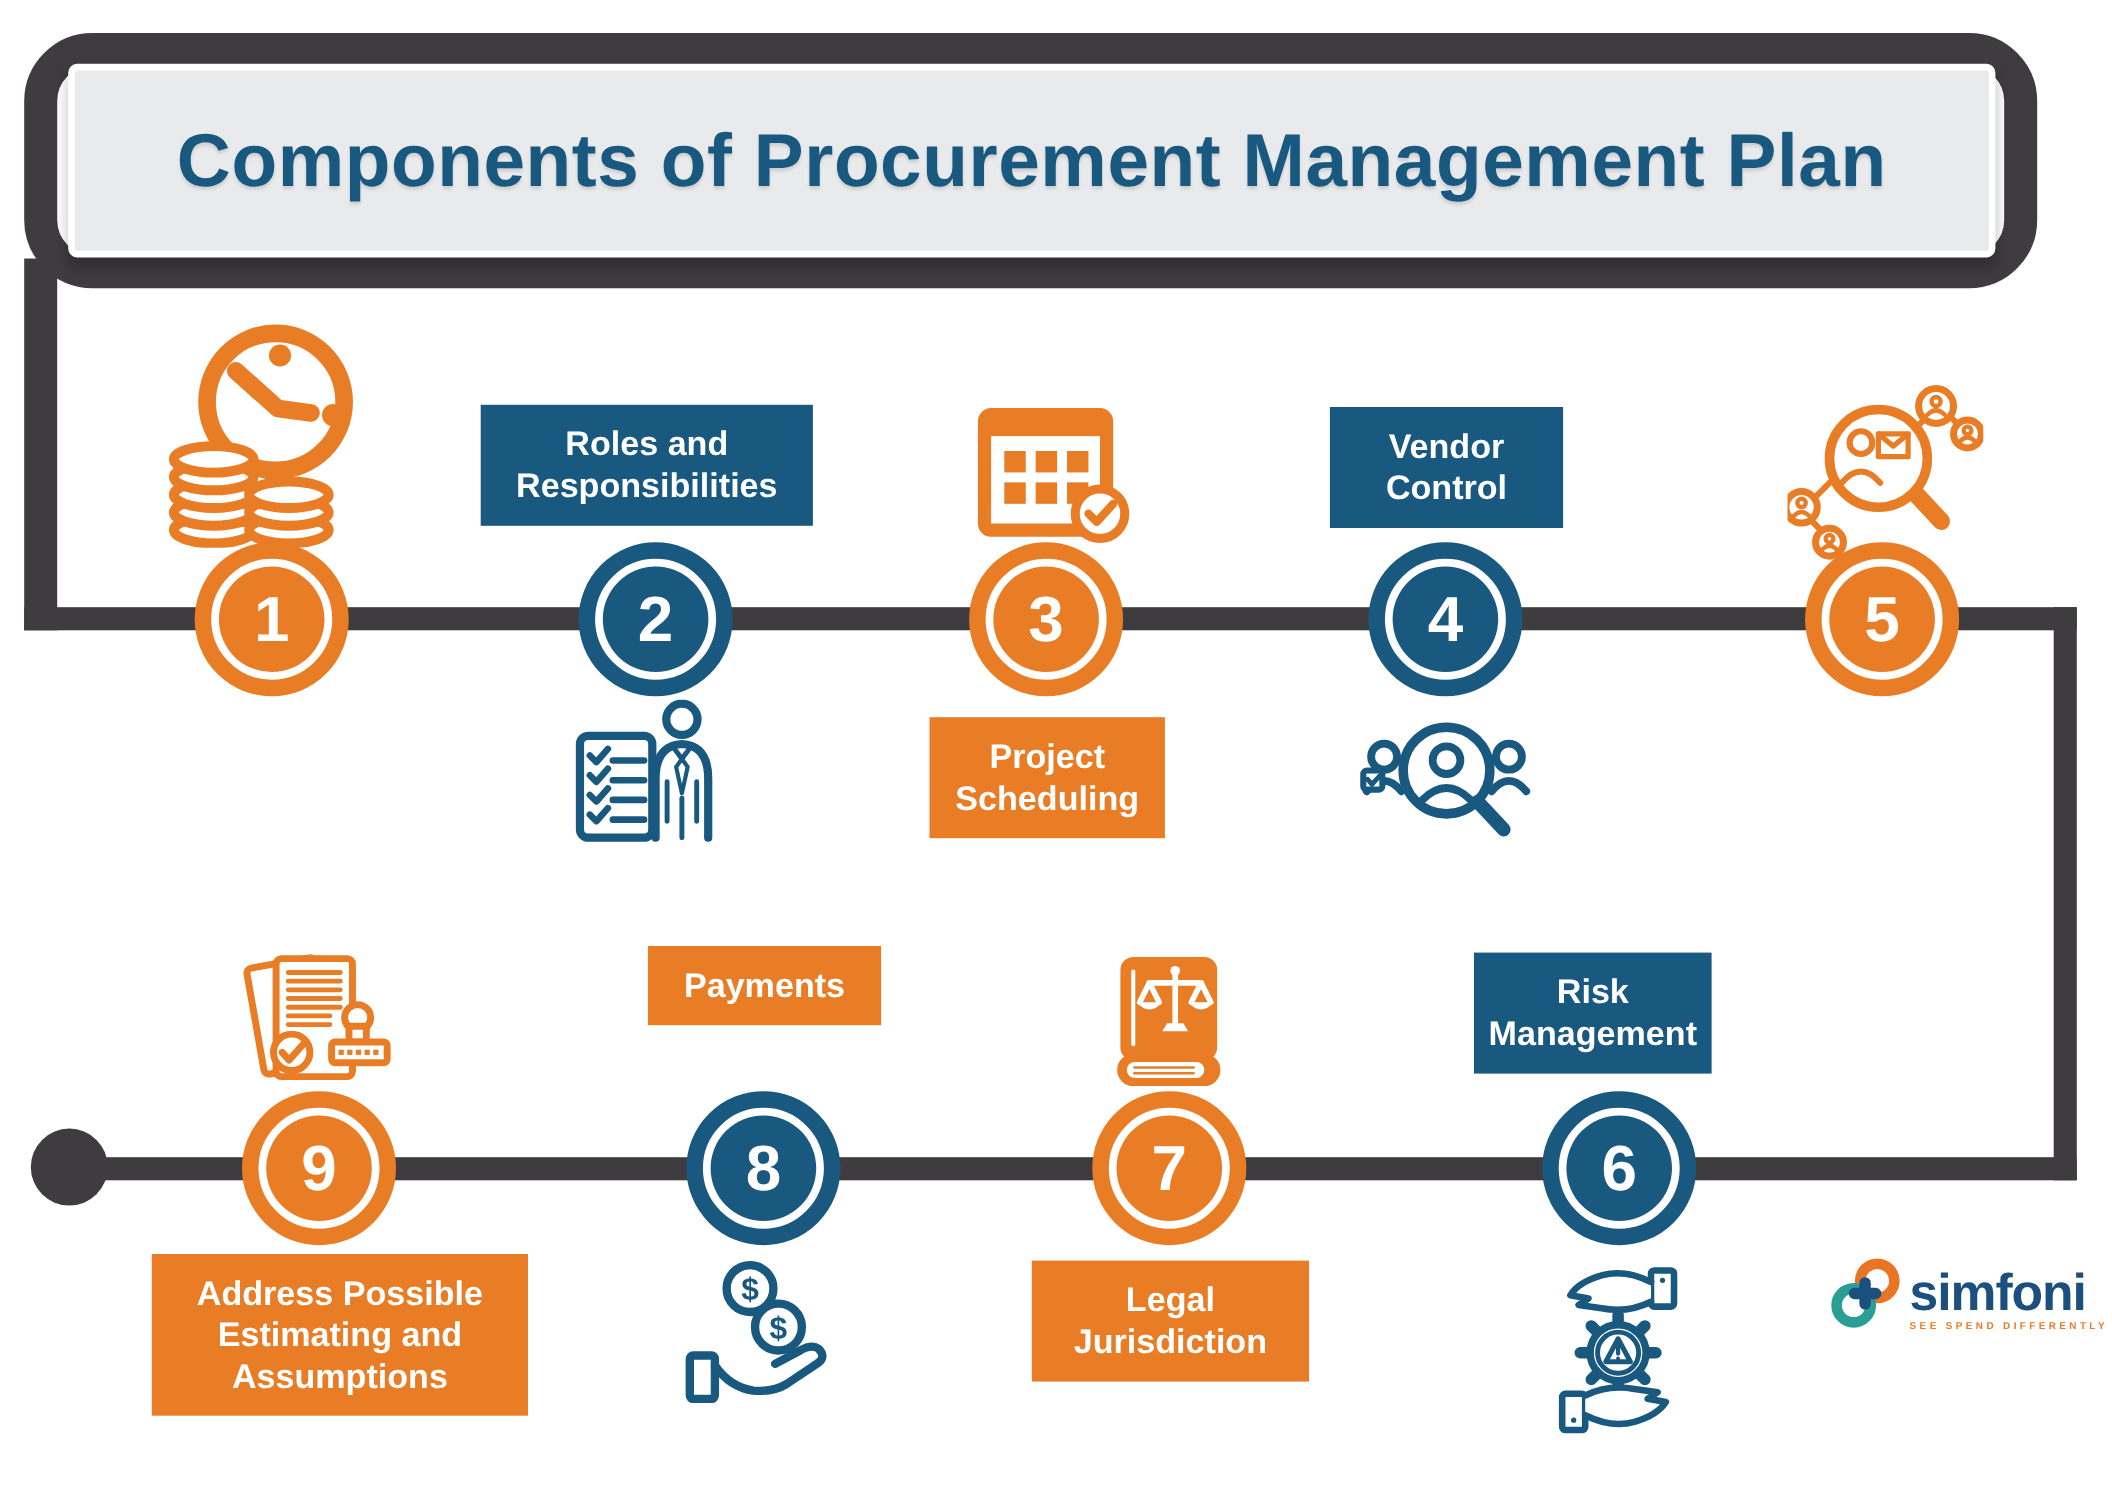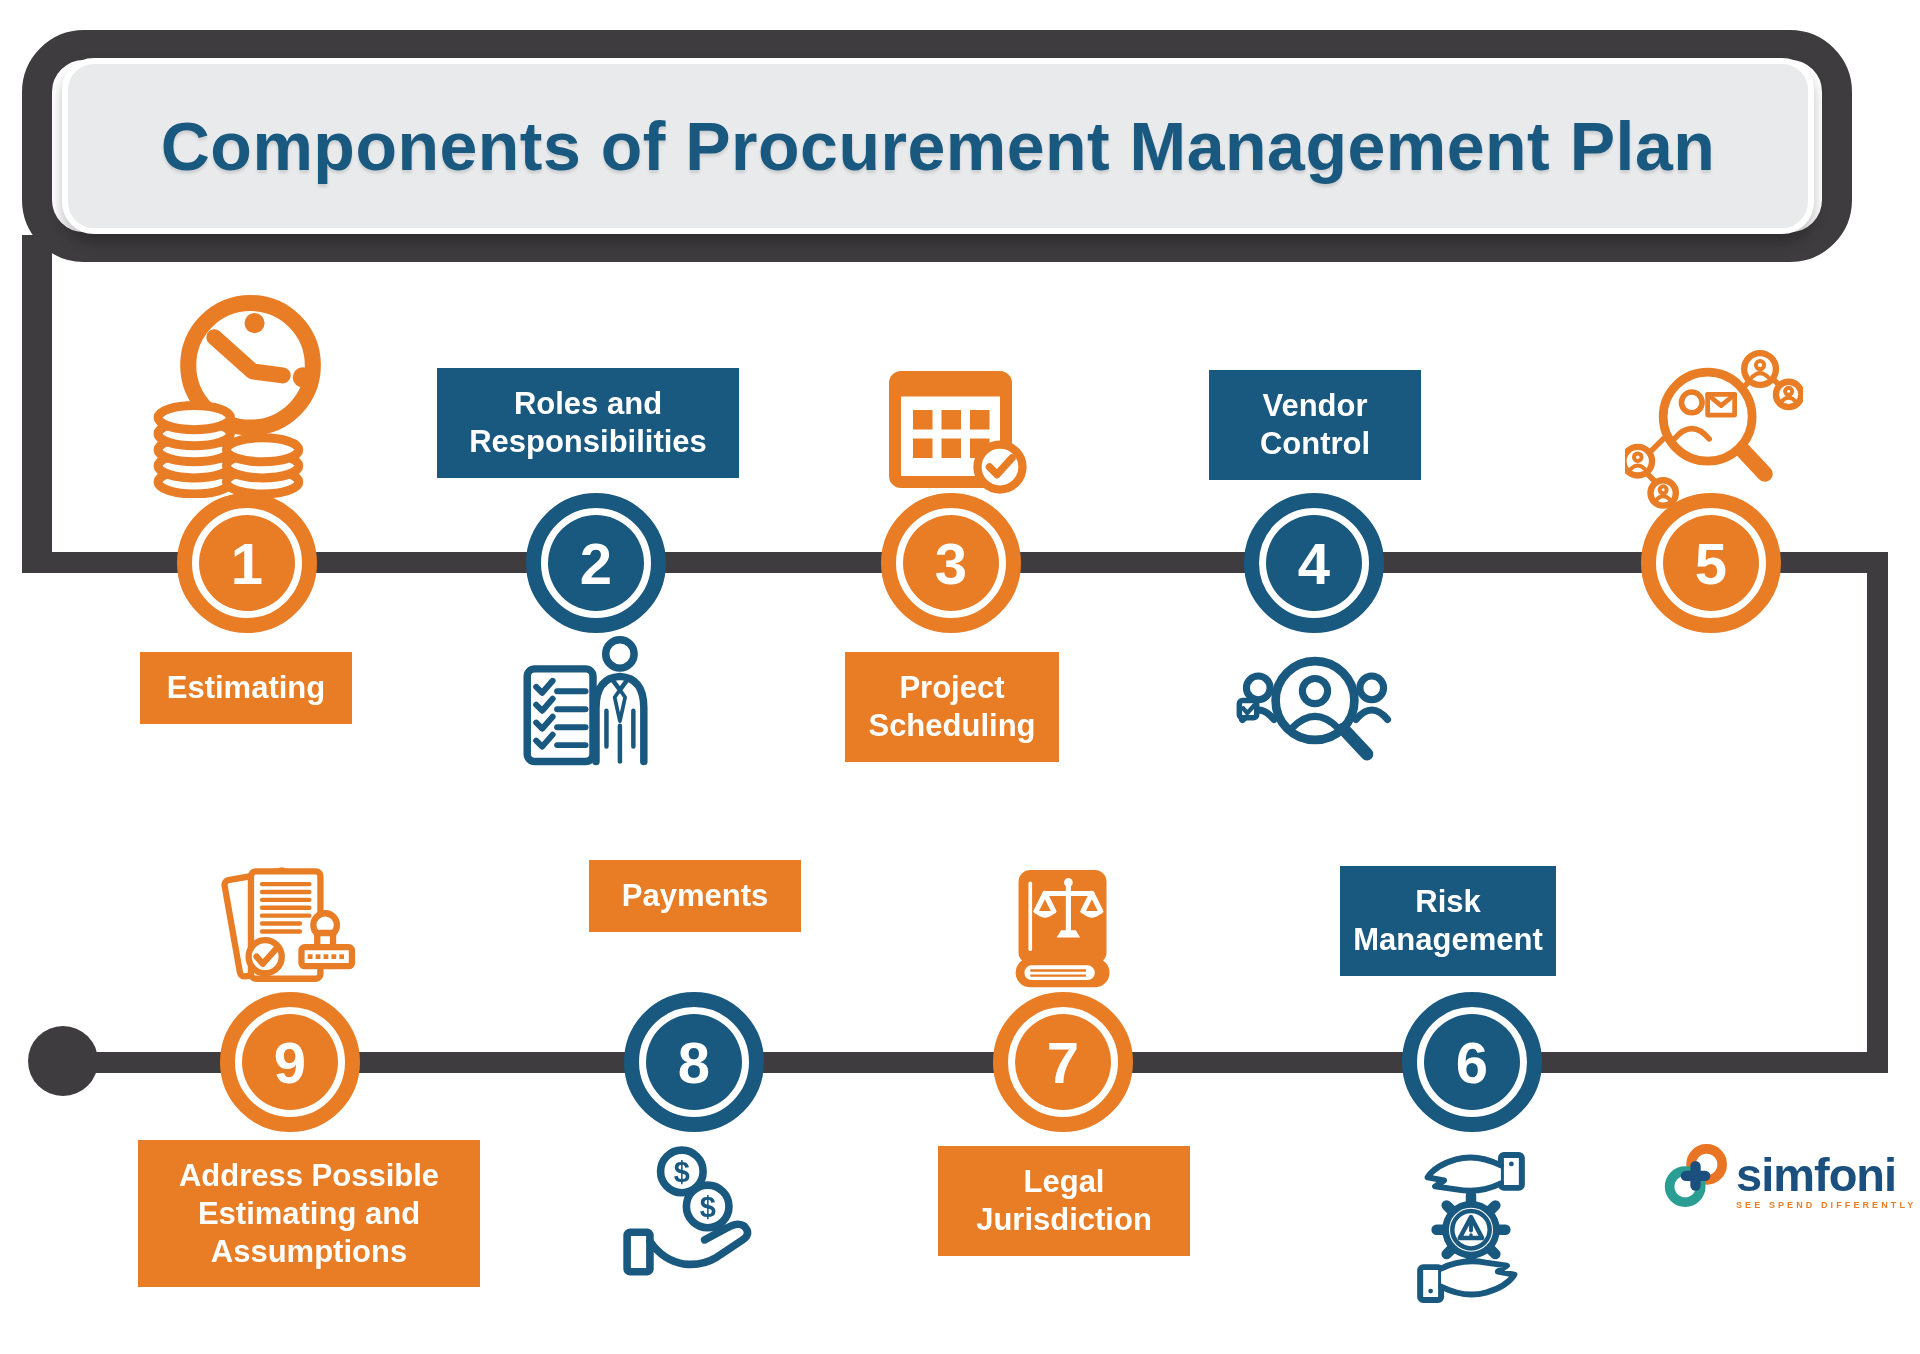--- a/index.html
+++ b/index.html
@@ -14,21 +14,21 @@
   .title-frame{position:absolute;left:22px;top:30px;width:1830px;height:232px;
     border:30px solid var(--dark);border-radius:62px;}
   .left-drop{position:absolute;left:22px;top:235px;width:30px;height:338px;background:var(--dark);}
   .top-line{position:absolute;left:22px;top:552px;width:1866px;height:21px;background:var(--dark);}
   .right-line{position:absolute;left:1867px;top:552px;width:21px;height:521px;background:var(--dark);}
   .bottom-line{position:absolute;left:40px;top:1052px;width:1848px;height:21px;background:var(--dark);}
   .end-dot{position:absolute;left:28px;top:1026px;width:70px;height:70px;border-radius:50%;background:var(--dark);}
 
   
   .title-box{position:absolute;left:62px;top:58px;width:1752px;height:176px;
-    background:var(--title-bg);border:6px solid #fff;border-radius:32px;
+    background:var(--title-bg);border:6px solid #fff;border-radius:8px;
     box-shadow:0 9px 14px rgba(0,0,0,.25);
     display:flex;align-items:center;justify-content:center;}
   .title-box h1{font-size:68px;font-weight:bold;color:var(--title-text);
     letter-spacing:.5px;text-shadow:0 3px 3px rgba(0,0,0,.12);white-space:nowrap;}
 
   
   .circle{position:absolute;width:140px;height:140px;border-radius:50%;background:#fff;
     display:flex;align-items:center;justify-content:center;z-index:5;}
   .circle.orange{border:15px solid var(--orange);}
   .circle.blue{border:15px solid var(--blue);}
@@ -110,21 +110,20 @@
           <ellipse cx="56" cy="86" rx="18" ry="6"></ellipse>
         <ellipse cx="56" cy="78" rx="18" ry="6"></ellipse>
       </g>
     </svg>
   </div>
   <div class="circle s-c1 orange">
     <div class="circle-inner">
         <span>1</span>
       </div>
   </div>
-  <div class="label s-l1 orange-bg">Estimating</div>
 
   <div class="label s-l2 blue-bg">Roles and Responsibilities</div>
   <div class="circle s-c2 blue">
     <div class="circle-inner">
         <span>2</span>
       </div>
   </div>
   <div class="icon s-i2 blue-ic">
     <svg viewBox="0 0 100 95" fill="none" stroke="currentColor" stroke-linecap="round" stroke-linejoin="round">
       <rect x="6" y="22" width="44" height="62" rx="5" stroke-width="5" fill="#fff"></rect>

